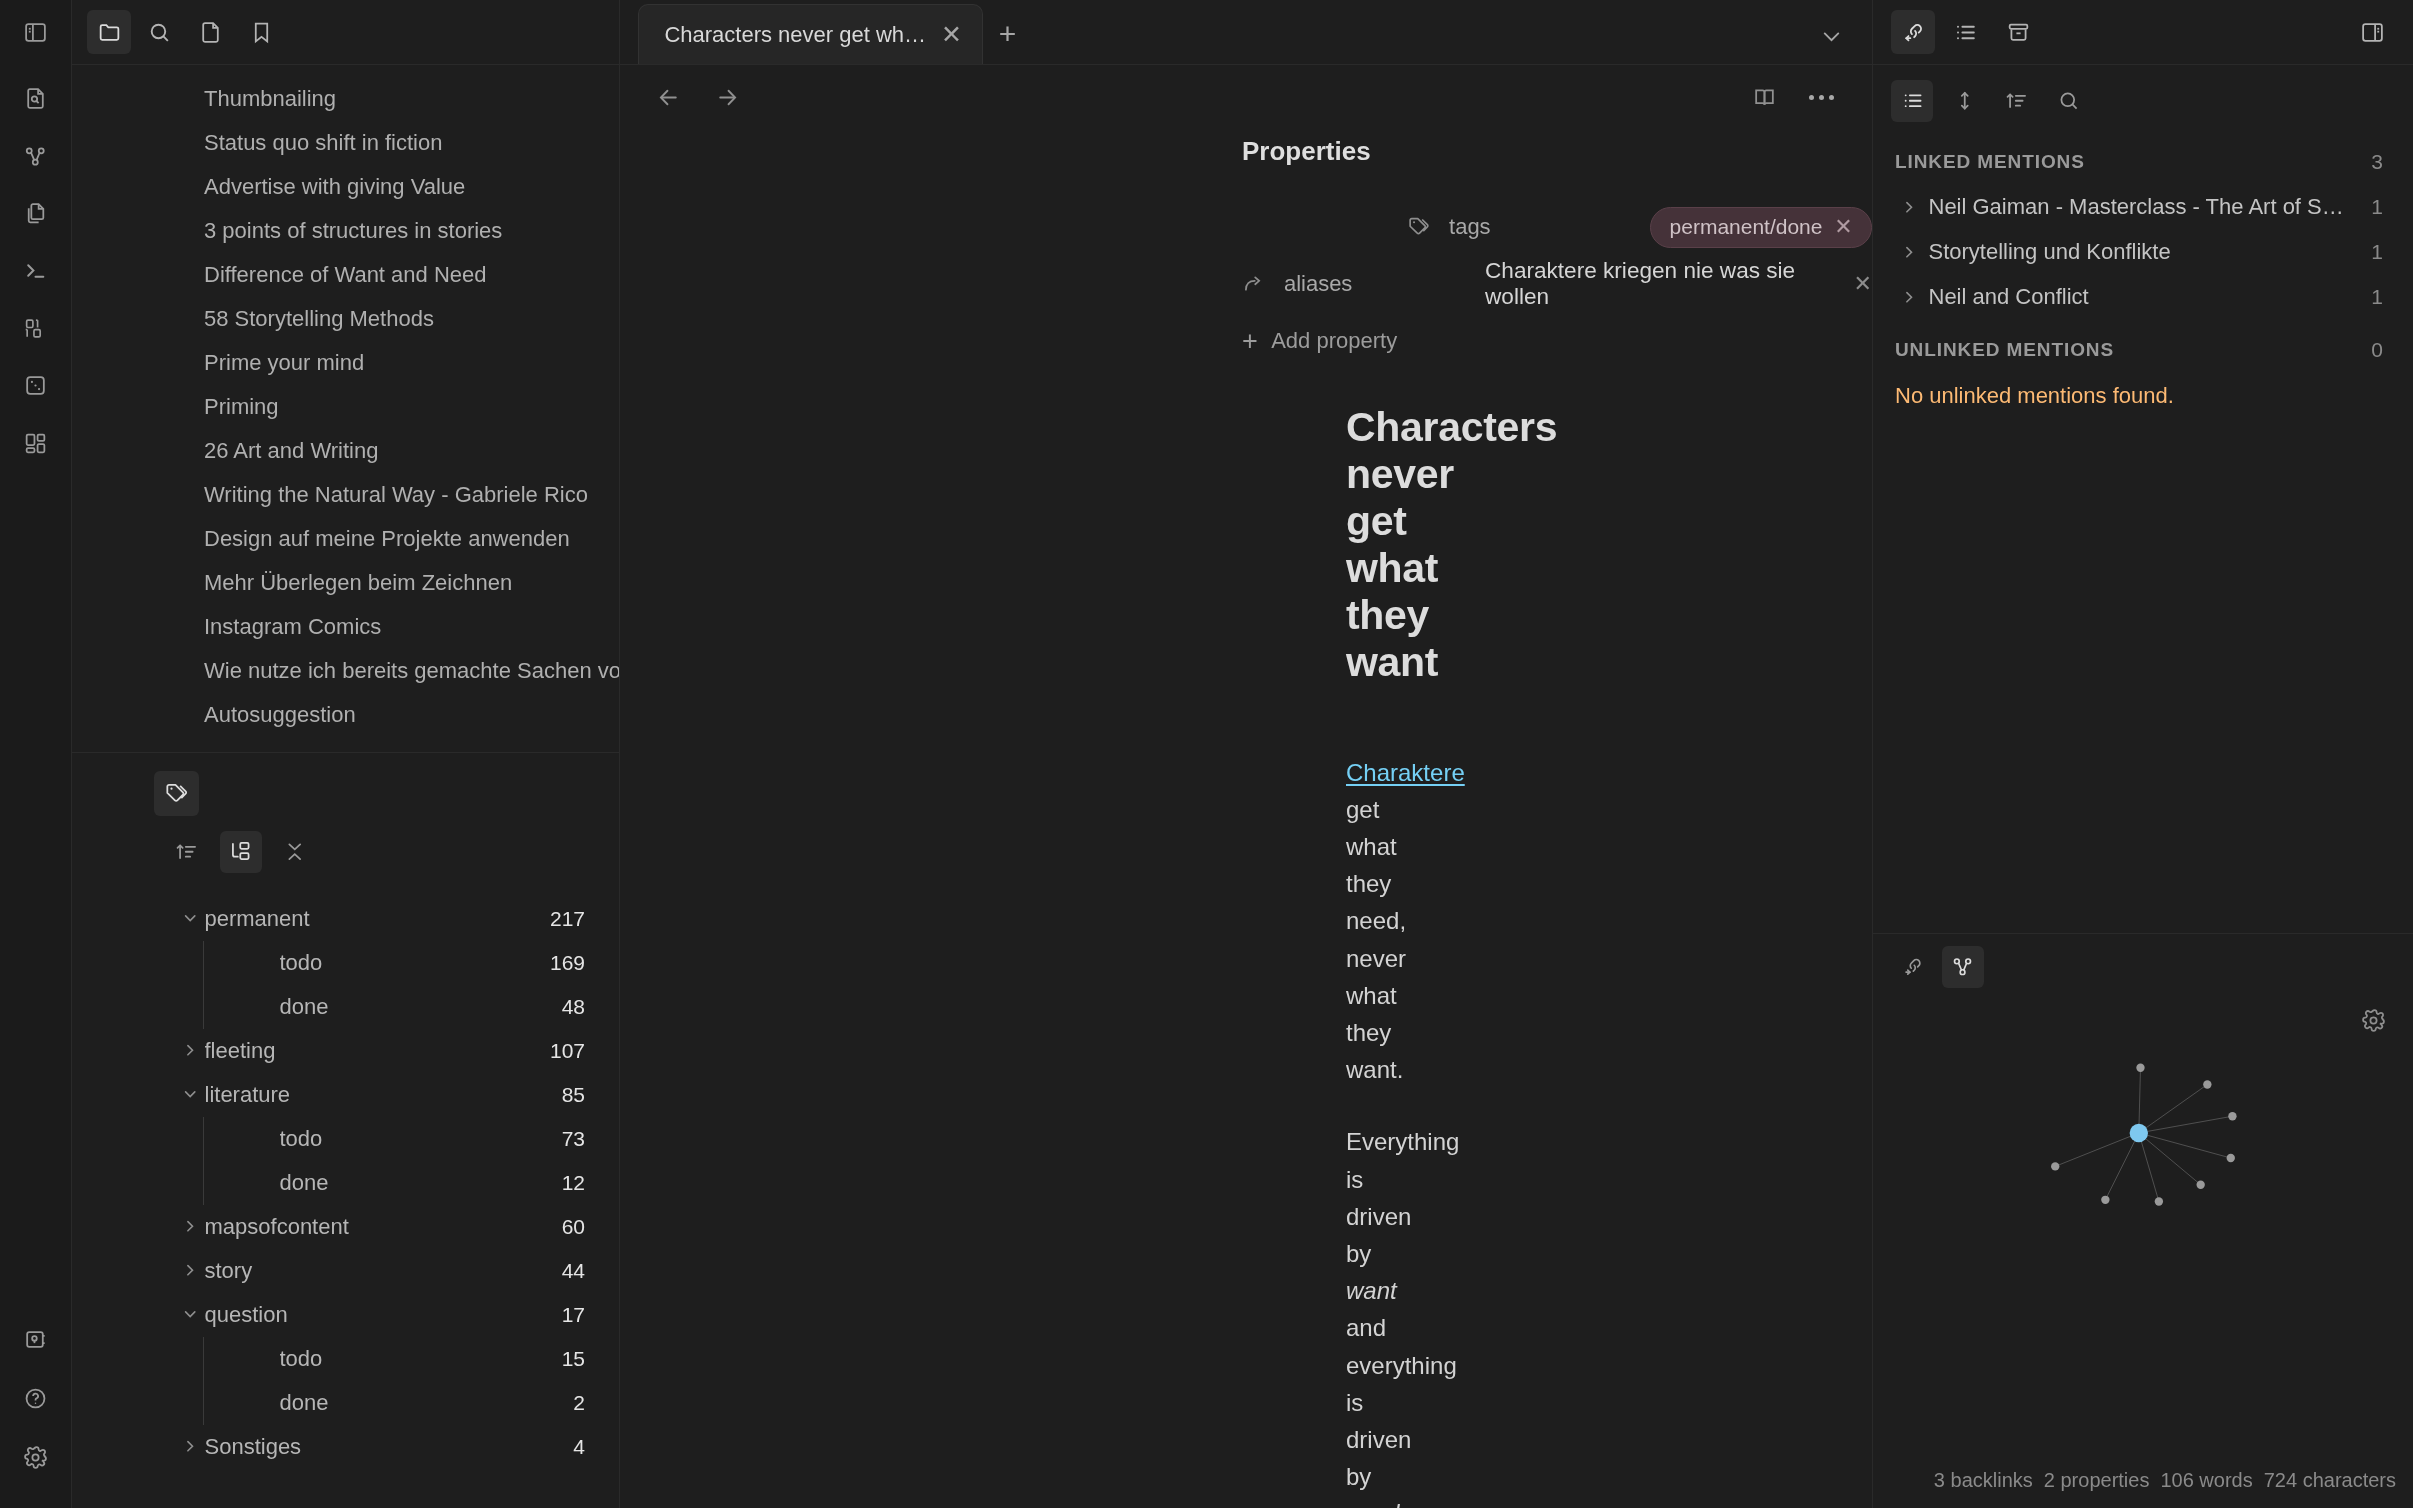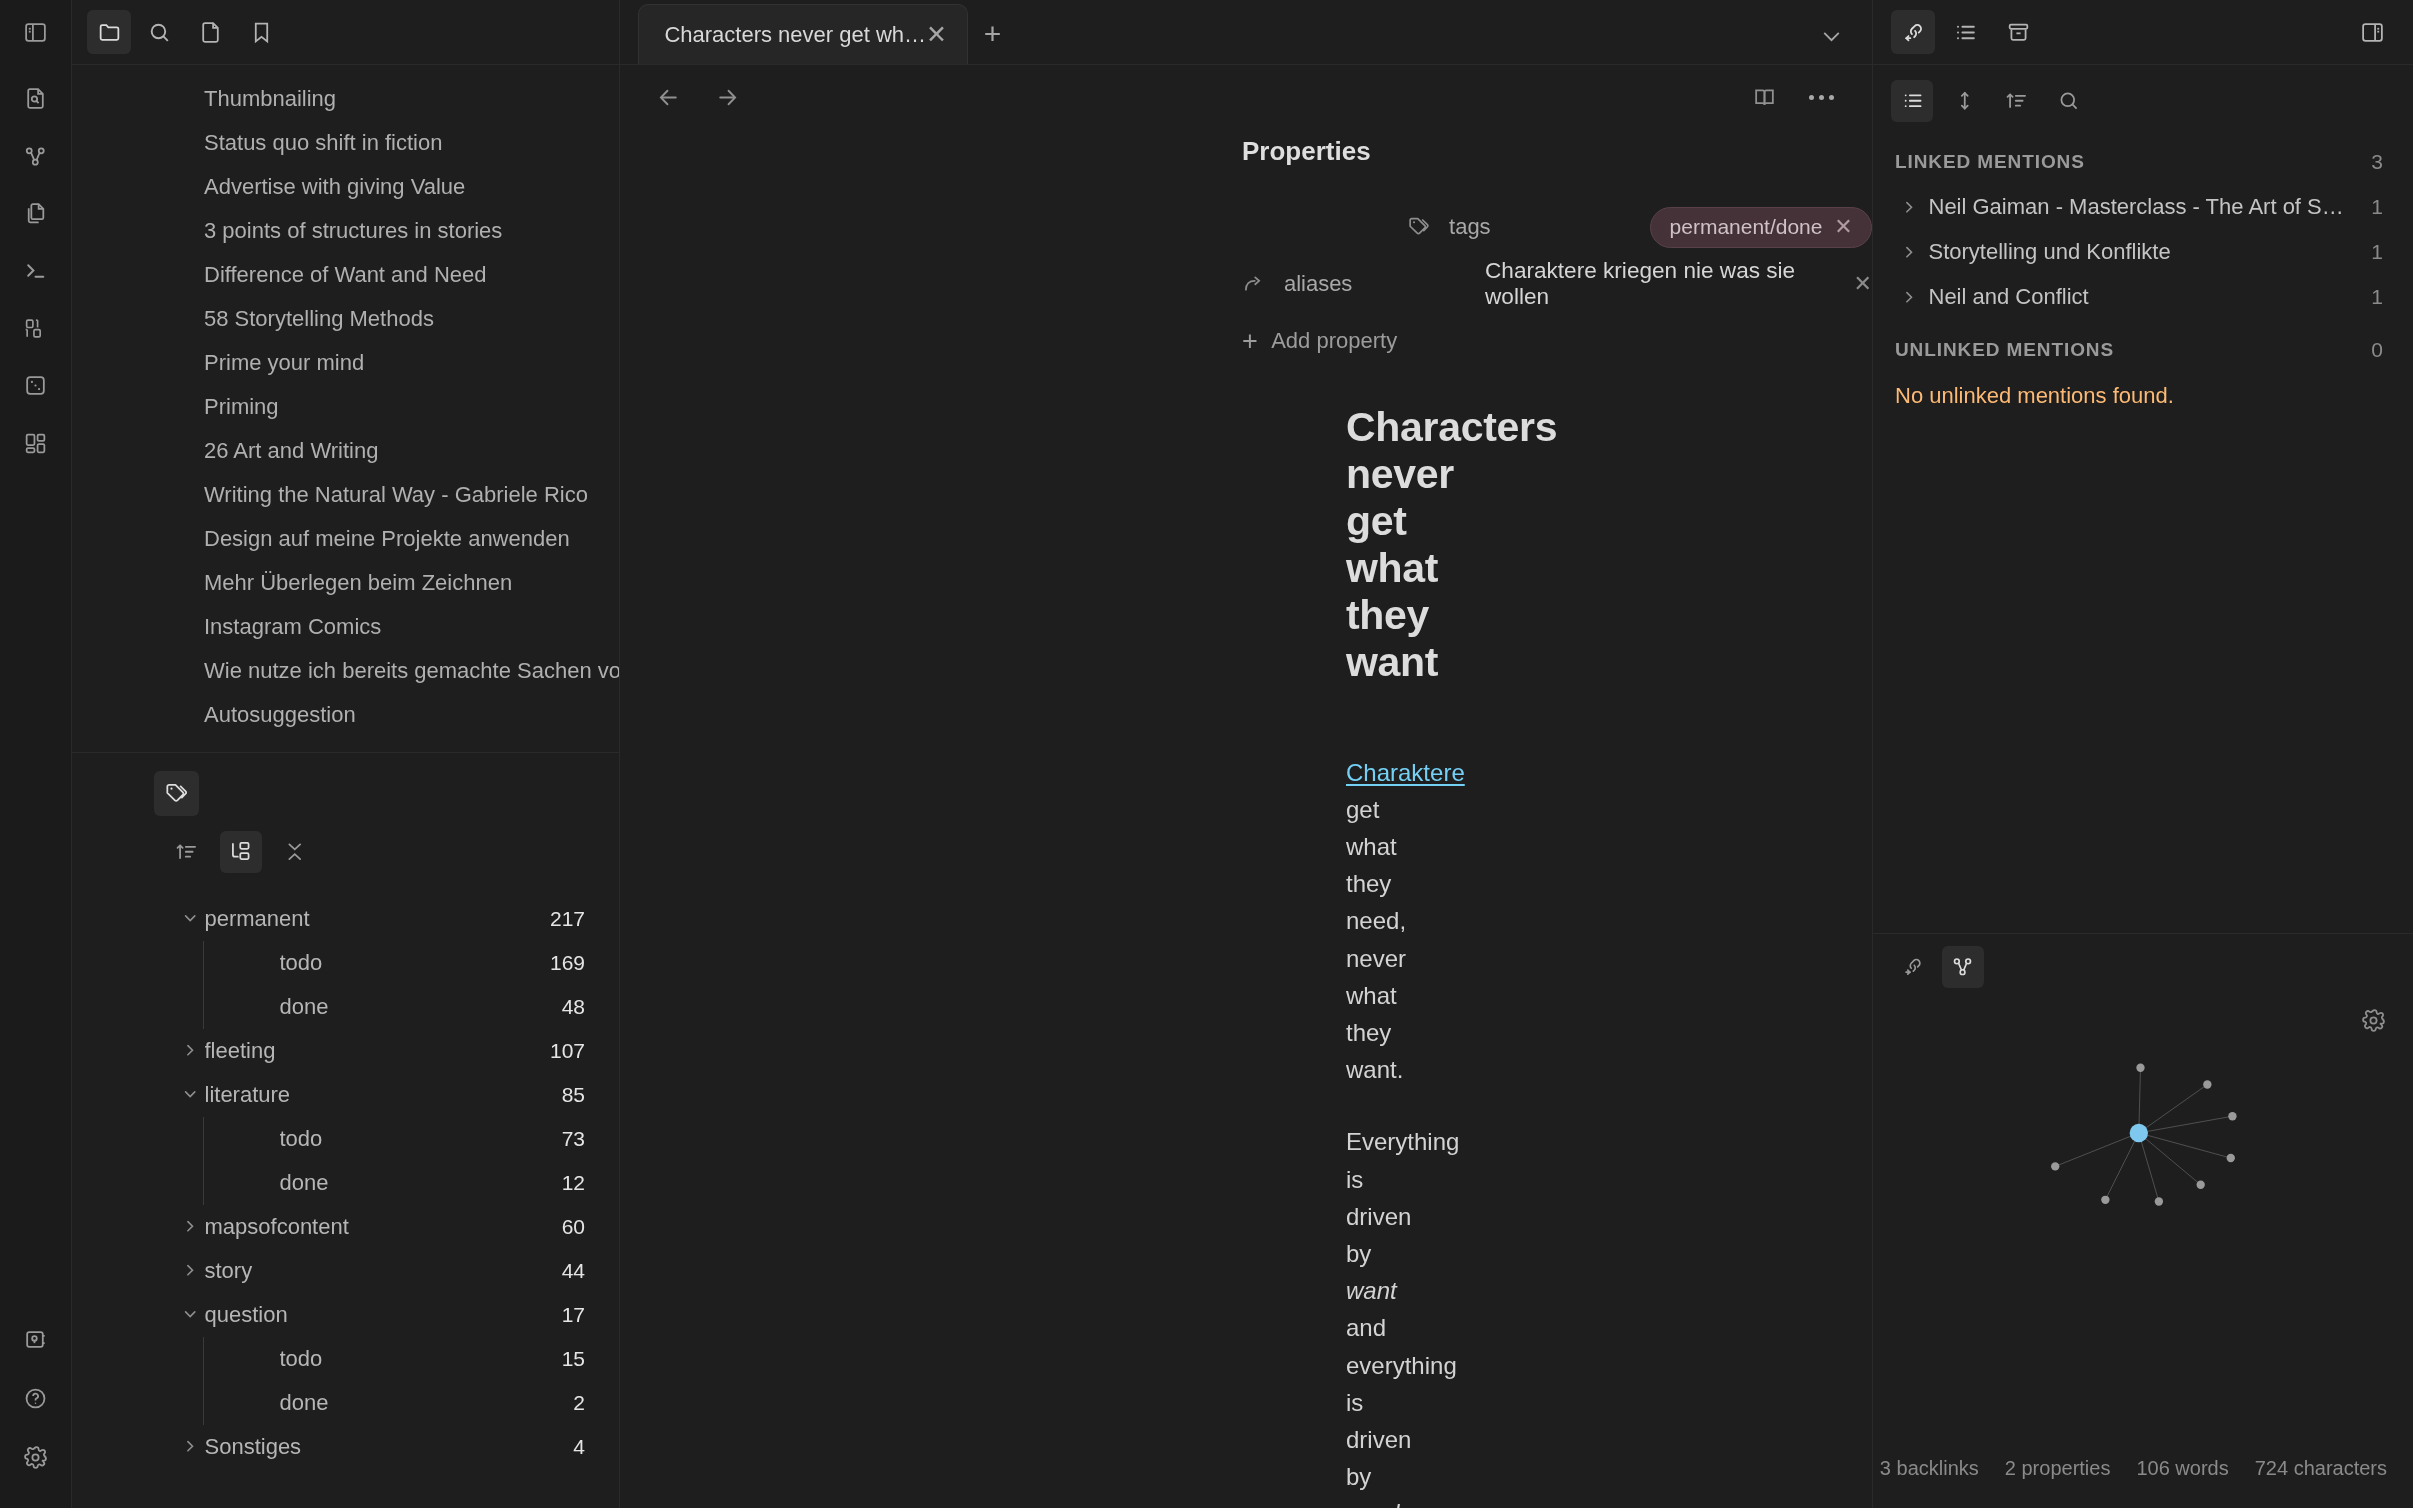--- a/index.html
+++ b/index.html
@@ -100,21 +100,21 @@
     content:""; position:absolute; left:131px; top:0; bottom:0; width:0.8px; background:#3a3a3a;
   }
 
   
   .center { flex: 1 1 auto; display:flex; flex-direction:column; min-width:0; background:#1e1e1e; }
   .tabbar {
     height: 65px; flex:0 0 65px; display:flex; align-items:flex-end;
     border-bottom:0.8px solid #2a2a2a; padding-left:18.4px; position:relative;
   }
   .tab {
-    display:flex; align-items:center; 
+    display:flex; align-items:center; gap:15px;
     height: 60px; padding: 0 20px 0 25px;
     background:#262626; border:0.8px solid #323232; border-bottom:none;
     border-radius: 10px 10px 0 0; color:#d8d8d8; font-size:22px;
     max-width: 352px; cursor:pointer;
   }
   .tab-title { white-space:nowrap; overflow:hidden; text-overflow:ellipsis; }
   .tab-close { color:#a6a6a6; font-size:25px; line-height:1; cursor:pointer; }
   .tab-new {
     width:49px;height:60px;display:flex;align-items:center;justify-content:center;
     color:#a6a6a6;font-size:30px;cursor:pointer;
@@ -216,23 +216,23 @@
 
   .graphpane {
     margin-top: auto; height: 575px; flex:0 0 575px;
     border-top:0.8px solid #2a2a2a; position:relative; overflow:hidden;
   }
   .graph-tabs { display:flex; gap:8.4px; padding: 11.7px 0 0 18.4px; }
   .graph-gear { position:absolute; right:27px; top:74px; color:#8e8e8e; cursor:pointer; }
   .graph-gear svg { width:25px;height:25px;display:block; }
   .graph-canvas { position:absolute; inset:0; }
   .statusbar {
-    position:absolute; bottom:16px; left:0; right:0; height:47px;
-    display:flex; align-items:center; justify-content:flex-end; gap:26px;
-    padding-right: 26px; font-size:20px; color:#8a8a8a;
+    position:absolute; bottom:4px; left:0; right:0; height:47px;
+    display:flex; align-items:center; justify-content:flex-end; gap:11px;
+    padding-right: 17px; font-size:20px; color:#8a8a8a;
   }
 </style>
 </head>
 <body>
 
 <div class="app">
 
   <div class="ribbon">
     <div class="ribbon-top">
       <div class="rb-btn">

